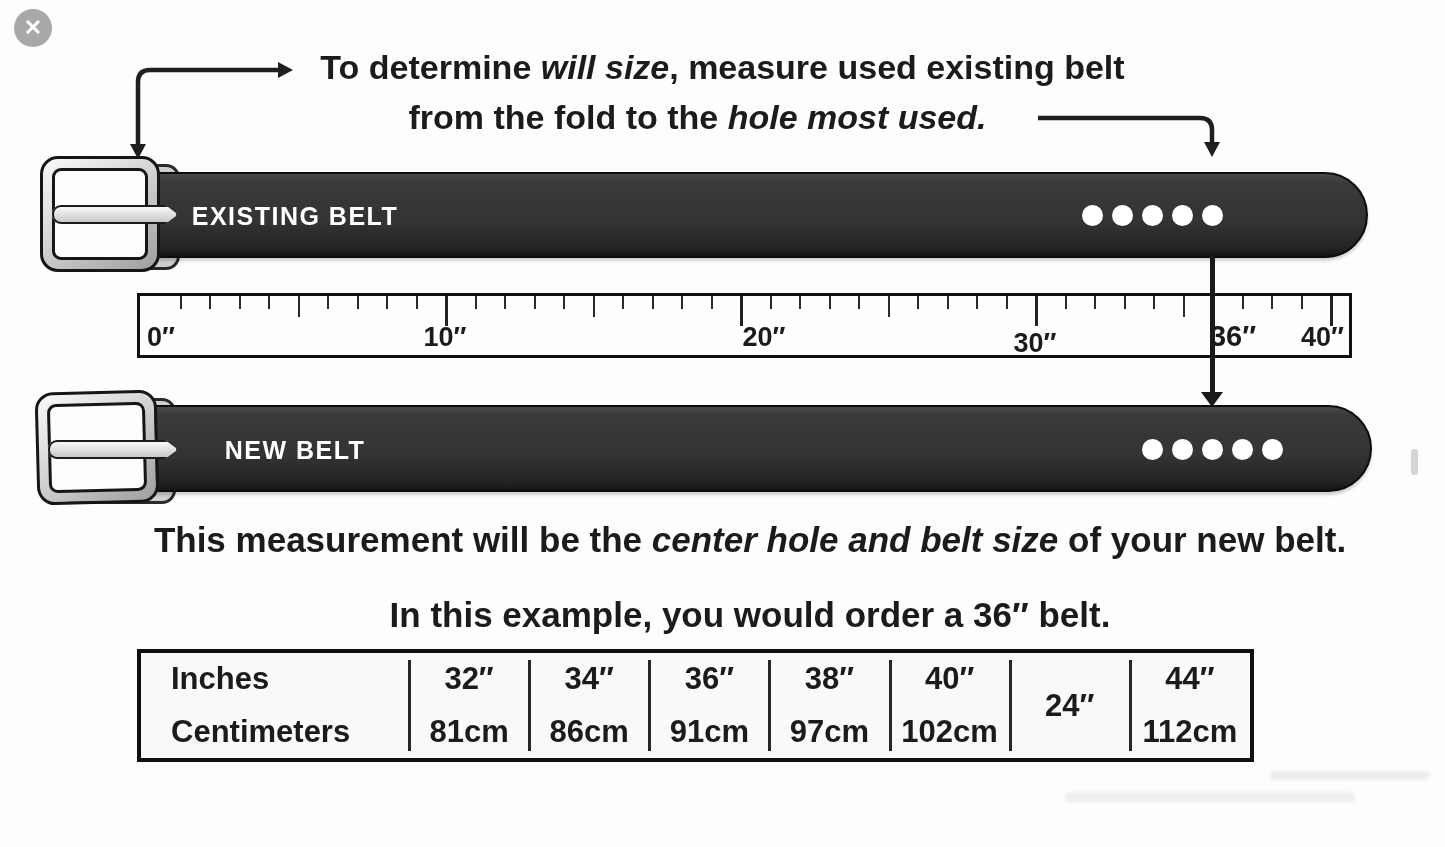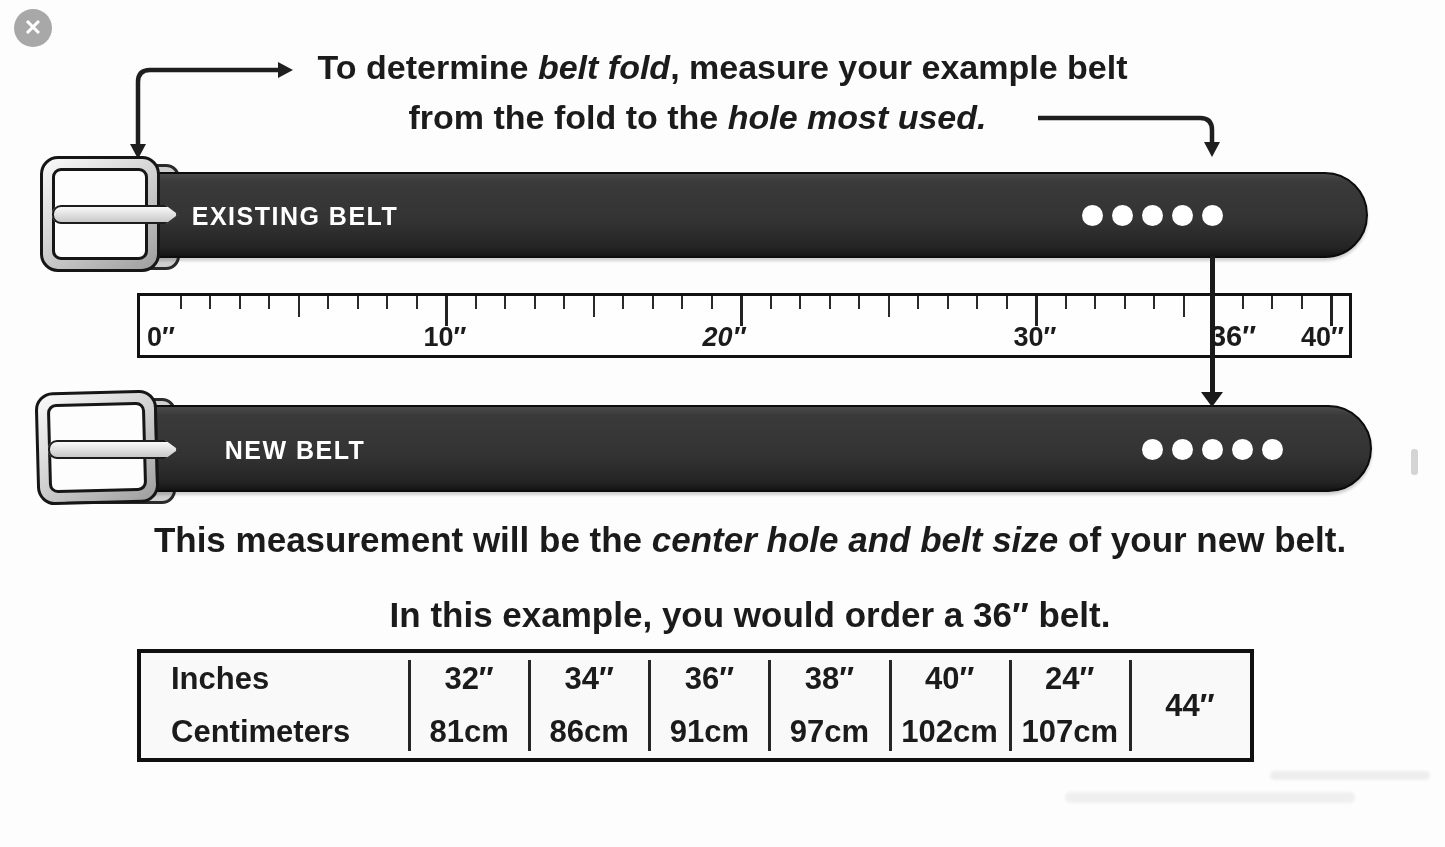--- a/index.html
+++ b/index.html
@@ -70,21 +70,21 @@
 </style>
 </head>
 <body>
 
 <div class="stage">
 
   <div class="close-btn">
     <span>✕</span>
   </div>
 
-  <div class="txt intro1"><span>To determine </span><span class="em">belt fold</span><span>, measure your example belt</span></div>
+  <div class="txt intro1"><span>To determine </span><span class="em">will size</span><span>, measure used existing belt</span></div>
   <div class="txt intro2"><span>from the fold to the </span><span class="em">hole most used.</span></div>
 
   <svg style="left:118px;top:52px;" width="190" height="115" viewBox="0 0 190 115">
     <path d="M160,18 H32 Q20,18 20,30 V92" fill="none" stroke="#1f1f1f" stroke-width="4.5"></path>
     <polygon points="160,10 175,18 160,26" fill="#1f1f1f"></polygon>
     <polygon points="12,92 28,92 20,107" fill="#1f1f1f"></polygon>
   </svg>
 
   <svg style="left:1032px;top:100px;" width="200" height="68" viewBox="0 0 200 68">
     <path d="M6,18 H168 Q180,18 180,30 V42" fill="none" stroke="#1f1f1f" stroke-width="4.5"></path>
@@ -145,22 +145,22 @@
       <div class="tick" style="left: 983.5px;"></div>
       <div class="tick" style="left: 1013px;"></div>
       <div class="tick t5" style="left: 1042.5px;"></div>
       <div class="tick" style="left: 1072px;"></div>
       <div class="tick" style="left: 1101.5px;"></div>
       <div class="tick" style="left: 1131px;"></div>
       <div class="tick" style="left: 1160.5px;"></div>
       <div class="tick t10" style="left: 1190px;"></div>
       <div class="rlabel" style="left: 7px;">0″</div>
       <div class="rlabel ctr" style="left: 305px;">10″</div>
-      <div class="rlabel ctr" style="left: 584px; font-style: italic;">20″</div>
-      <div class="rlabel ctr" style="left: 895px;">30″</div>
+      <div class="rlabel ctr" style="left: 624px;">20″</div>
+      <div class="rlabel ctr" style="left: 895px; margin-top: 6px;">30″</div>
       <div class="rlabel rhl ctr" style="left: 1093px;">36″</div>
       <div class="rlabel" style="right: 5px;">40″</div>
     </div>
 
   <div>
     <div class="flap" style="left:60px;top:398px;width:110px;height:100px;"></div>
     <div class="strap right-round" style="left:130px;top:405px;width:1242px;height:87px;"></div>
     <div class="belt-label" style="left:160px;top:436px;">NEW BELT</div>
     <div class="buckle" style="left:36px;top:391px;width:122px;height:113px;transform:rotate(-1.5deg);">
       <div class="buckle-inner"></div>
@@ -197,24 +197,24 @@
         <div class="tcol">
           <div class="tcell">38″</div>
           <div class="tcell">97cm</div>
         </div>
         <div class="tcol">
           <div class="tcell">40″</div>
           <div class="tcell">102cm</div>
         </div>
         <div class="tcol">
           <div class="tcell">24″</div>
-          <div class="tcell">107cm</div>
         </div>
         <div class="tcol">
           <div class="tcell">44″</div>
+          <div class="tcell">112cm</div>
         </div>
       </div>
   </div>
 
   <div class="artifact" style="left:1411px;top:449px;width:7px;height:26px;"></div>
   <div class="smudge" style="left:1270px;top:771px;width:160px;height:9px;opacity:.06;"></div>
   <div class="smudge" style="left:1065px;top:792px;width:290px;height:11px;opacity:.05;"></div>
 
 </div>
 

